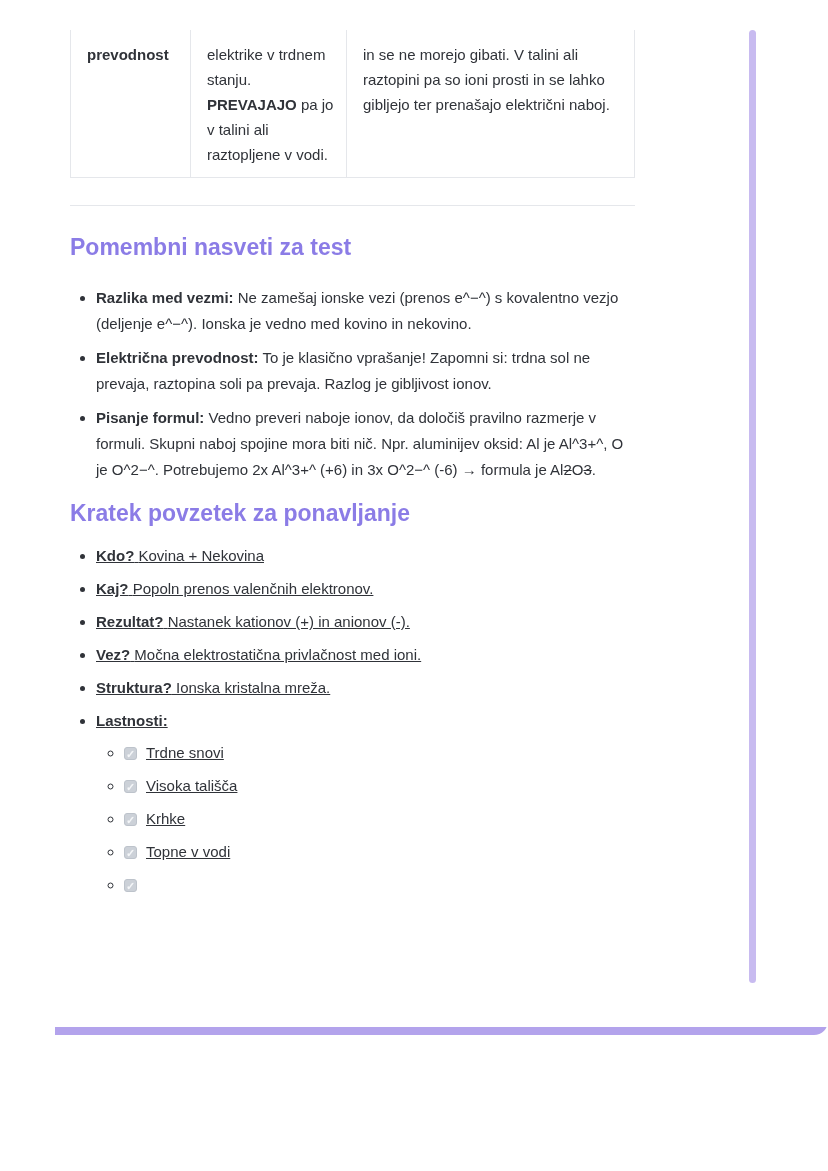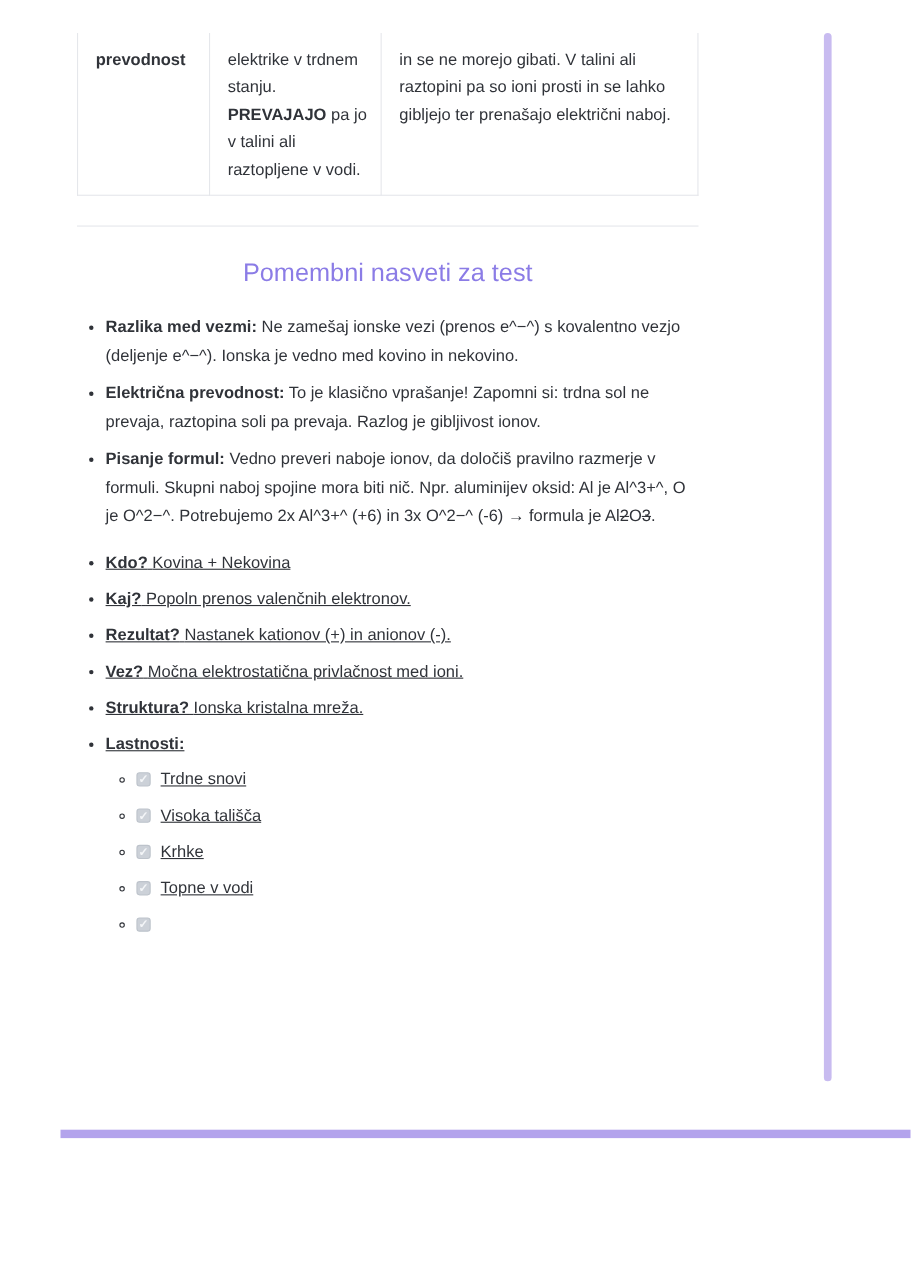--- a/index.html
+++ b/index.html
@@ -5,20 +5,21 @@
   * { margin: 0; padding: 0; box-sizing: border-box; }
   html, body { background: #ffffff; }
   .page {
     position: relative;
     width: 828px;
     height: 1035px;
     background: #ffffff;
     font-family: "Liberation Sans", sans-serif;
     color: #303339;
     overflow: hidden;
+    border-radius: 14px;
   }
   .content { margin-left: 70px; width: 565px; }
 
   
   table.cut-table {
     margin-top: 30px;
     border-collapse: collapse;
     width: 565px;
     table-layout: fixed;
     font-size: 15px;
@@ -32,24 +33,23 @@
   }
   td.c1 { width: 120px; font-weight: 700; }
   td.c2 { width: 156px; padding-left: 13px; padding-right: 8px; }
   td.c3 { padding-left: 15px; padding-right: 8px; }
 
   hr.divider { border: none; border-top: 1px solid #e5e7eb; margin: 27px 0 0 0; }
 
   h2.accent {
     font-size: 23px;
     line-height: 28px;
-    font-weight: 400;
+    font-weight: 700;
     color: var(--accent, #8b7ce6);
     margin: 27px 0 0 0;
-    text-align: center;
   }
   h2.accent.second { margin-top: 16px; }
 
   ul.bullets {
     margin: 24px 0 0 0;
     padding-left: 26px;
     font-size: 15px;
     line-height: 26px;
     list-style-type: disc;
   }
@@ -123,20 +123,21 @@
     <hr class="divider">
 
     <h2 class="accent">Pomembni nasveti za test</h2>
 
     <ul class="bullets">
       <li><span class="lb">Razlika med vezmi:</span> <span>Ne zamešaj ionske vezi (prenos e^−^) s kovalentno vezjo (deljenje e^−^). Ionska je vedno med kovino in nekovino.</span></li>
       <li><span class="lb">Električna prevodnost:</span> <span>To je klasično vprašanje! Zapomni si: trdna sol ne prevaja, raztopina soli pa prevaja. Razlog je gibljivost ionov.</span></li>
       <li><span class="lb">Pisanje formul:</span> <span>Vedno preveri naboje ionov, da določiš pravilno razmerje v formuli. Skupni naboj spojine mora biti nič. Npr. aluminijev oksid: Al je Al^3+^, O je O^2−^. Potrebujemo 2x Al^3+^ (+6) in 3x O^2−^ (-6) → formula je Al</span><span class="strike">2</span><span>O</span><span class="strike">3</span><span>.</span></li>
     </ul>
 
+    <h2 class="accent second">Kratek povzetek za ponavljanje</h2>
 
     <ul class="bullets summary">
       <li><span class="lb">Kdo?</span> <span>Kovina + Nekovina</span></li>
       <li><span class="lb">Kaj?</span> <span>Popoln prenos valenčnih elektronov.</span></li>
       <li><span class="lb">Rezultat?</span> <span>Nastanek kationov (+) in anionov (-).</span></li>
       <li><span class="lb">Vez?</span> <span>Močna elektrostatična privlačnost med ioni.</span></li>
       <li><span class="lb">Struktura?</span> <span>Ionska kristalna mreža.</span></li>
       <li><span class="lb">Lastnosti:</span>
         <ul class="check">
           <li><span class="cb"><span class="tick">✓</span></span><span>Trdne snovi</span></li>

